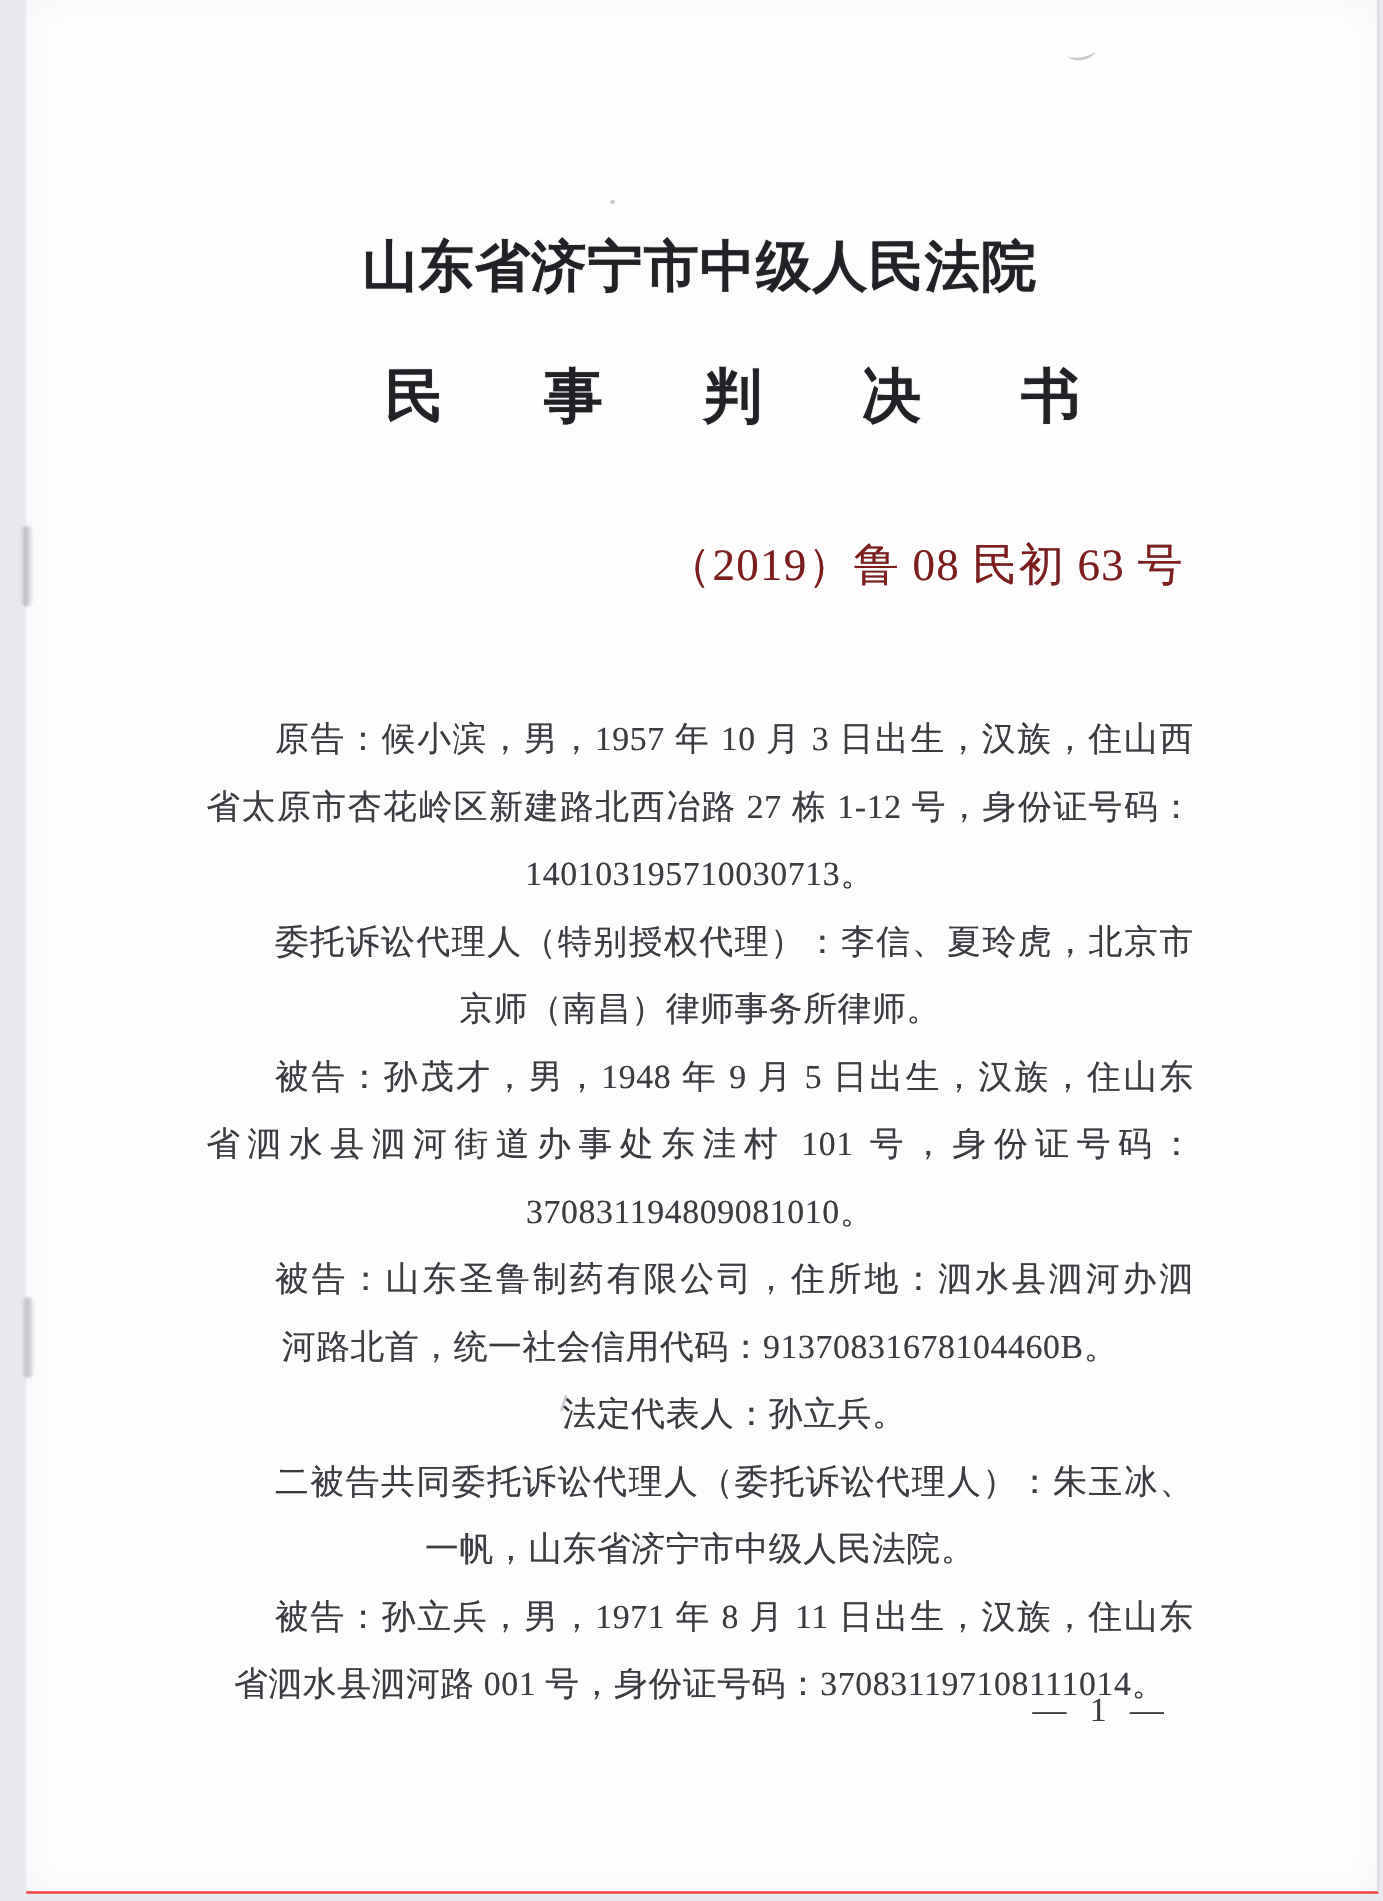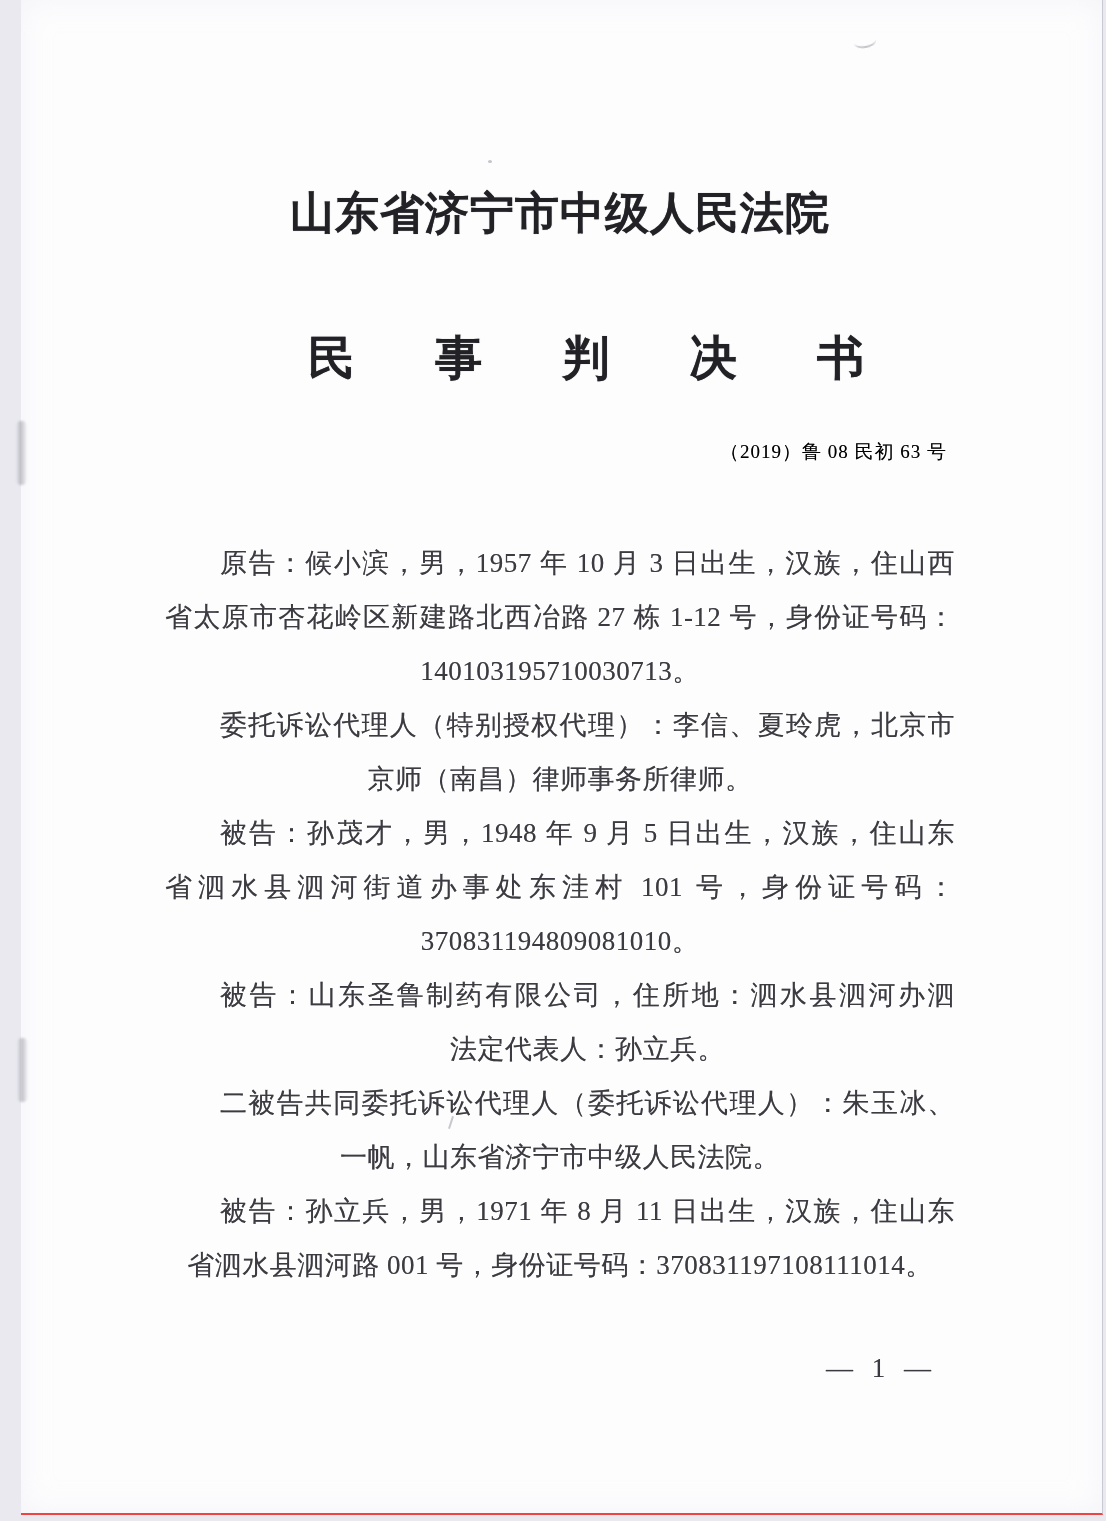--- a/index.html
+++ b/index.html
@@ -48,40 +48,39 @@
     width: 556px;
     height: 68px;
     line-height: 68px;
     font-size: 47px;
     font-weight: 800;
     color: #222226;
     text-align: justify;
     text-align-last: justify;
     text-shadow: 0 0 0.7px rgba(40,40,46,0.75);
     overflow: hidden;
-    margin-top: 40px;
   }
   .case-number {
     position: absolute;
     left: 144px;
     top: 430px;
     width: 782px;
     height: 44px;
     line-height: 44px;
     text-align: right;
-    font-size: 19px;
-    color: #000000;
+    font-size: 36px;
+    color: #7f1d1d;
     letter-spacing: 1px;
     text-shadow: 0 0 0.5px rgba(60,60,66,0.6);
     overflow: hidden;
   }
   .body-block {
     position: absolute;
     left: 144px;
-    top: 536px;
+    top: 564px;
     width: 790px;
   }
   .ln {
     height: 54px;
     line-height: 54px;
     font-size: 27px;
     color: #3b3b41;
     letter-spacing: 0.5px;
     text-align: center;
     text-shadow: 0 0 0.5px rgba(64,64,70,0.55);
@@ -169,20 +168,21 @@
       <div class="ln">140103195710030713。</div>
 
       <div class="ln jf in">委托诉讼代理人（特别授权代理）：李信、夏玲虎，北京市</div>
       <div class="ln">京师（南昌）律师事务所律师。</div>
 
       <div class="ln jf in">被告：孙茂才，男，1948 年 9 月 5 日出生，汉族，住山东</div>
       <div class="ln jf">省泗水县泗河街道办事处东洼村 101 号，身份证号码：</div>
       <div class="ln">370831194809081010。</div>
 
       <div class="ln jf in">被告：山东圣鲁制药有限公司，住所地：泗水县泗河办泗</div>
+      <div class="ln">河路北首，统一社会信用代码：91370831678104460B。</div>
 
       <div class="ln in">法定代表人：孙立兵。</div>
 
       <div class="ln jf in">二被告共同委托诉讼代理人（委托诉讼代理人）：朱玉冰、蒯</div>
       <div class="ln">一帆，山东省济宁市中级人民法院。</div>
 
       <div class="ln jf in">被告：孙立兵，男，1971 年 8 月 11 日出生，汉族，住山东</div>
       <div class="ln">省泗水县泗河路 001 号，身份证号码：370831197108111014。</div>
     </div>
 

